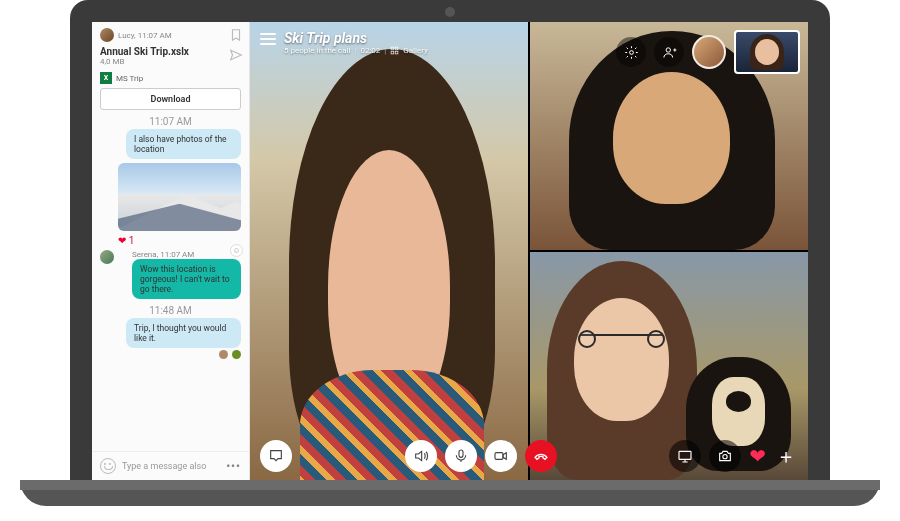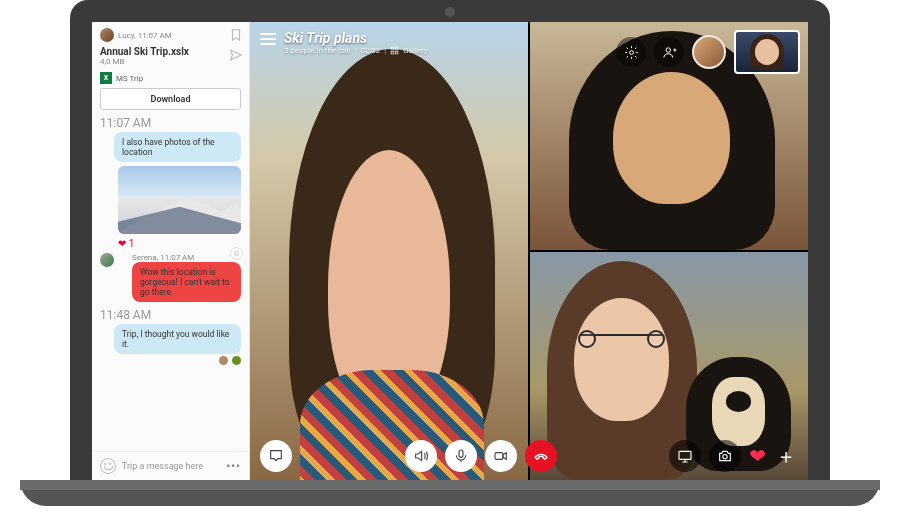--- a/index.html
+++ b/index.html
@@ -20,23 +20,23 @@
   .sender-name { font-size:8px; color:#888; }
   .file-card { margin-top:4px; }
   .file-title { font-weight:700; font-size:10px; }
   .file-size { font-size:8px; color:#888; }
   .file-type { display:flex; align-items:center; gap:4px; margin:6px 0 4px; }
   .excel-icon { width:12px; height:12px; background:#107c41; color:#fff; font-size:7px; font-weight:700; display:flex; align-items:center; justify-content:center; }
   .download-btn { width:100%; padding:5px 8px; text-align:center; font-size:9px; font-weight:600; border:1px solid #ccc; border-radius:3px; background:#fff; }
   .side-icons { position:absolute; right:6px; top:6px; display:flex; flex-direction:column; gap:6px; align-items:center; }
   .side-icon { width:14px; height:14px; color:#999; }
 
-  .time-sep { text-align:left; font-size:12px; color:#999; margin:6px 0 2px; }
-  .bubble-out { background:#cde9f6; border-radius:8px; padding:5px 8px; font-size:8.5px; margin-left:14px; }
-  .bubble-in { background:#ef4444; border-radius:8px; padding:5px 8px; font-size:8.5px; }
+  .time-sep { text-align:center; font-size:10px; color:#999; margin:6px 0 2px; }
+  .bubble-out { background:#cde9f6; border-radius:8px; padding:5px 8px; font-size:8.5px; margin-left:26px; }
+  .bubble-in { background:#14b8a6; border-radius:8px; padding:5px 8px; font-size:8.5px; }
   .photo-thumb { margin:4px 0 4px 18px; height:68px; border-radius:6px; overflow:hidden; position:relative; }
   .mountain { width:100%; height:100%; background:linear-gradient(180deg,#a8c8e8 0%,#d8e8f4 45%, #e8e8e8 46%, #c8d0d8 100%); position:relative; }
   .mountain::before { content:""; position:absolute; left:-10%; bottom:-4px; width:120%; height:60%; background:#e8e8e8; clip-path: polygon(0 100%, 55% 0, 78% 35%, 88% 18%, 100% 40%, 100% 100%); }
   .mountain::after { content:""; position:absolute; left:0; bottom:0; width:100%; height:40%; background:rgba(60,80,110,0.6); clip-path: polygon(0 100%, 100% 100%, 100% 60%, 50% 0, 0 55%); }
   .react-heart { font-size:10px; color:#e03; margin-left:18px; }
   .in-row { display:flex; gap:18px; margin-top:4px; position:relative;}
   .bubble-wrap { max-width:120px; position:relative; }
   .bubble-emoji-btn { position:absolute; right:-2px; top:-6px; width:13px; height:13px; border-radius:50%; background:#fff; border:1px solid #ddd; font-size:8px; display:flex; align-items:center; justify-content:center; color:#aaa; }
 
   .chat-footer { border-top:1px solid #eee; padding:6px 8px; display:flex; align-items:center; gap:6px; }
@@ -152,21 +152,21 @@
         <div class="time-sep">11:48 AM</div>
         <div class="bubble-out">Trip, I thought you would like it.</div>
         <div class="seen-row">
           <span class="seen-dot"></span>
           <span class="seen-dot b"></span>
         </div>
       </div>
 
       <div class="chat-footer">
         <div class="emoji-icon"></div>
-        <div class="msg-input">Trip a message here</div>
+        <div class="msg-input">Type a message also</div>
         <div class="more-dots">•••</div>
       </div>
     </div>
 
     <div class="video">
       <div class="v-main">
         <div class="hair"></div>
           <div class="face"></div>
           <div class="scarf"></div>
       </div>

